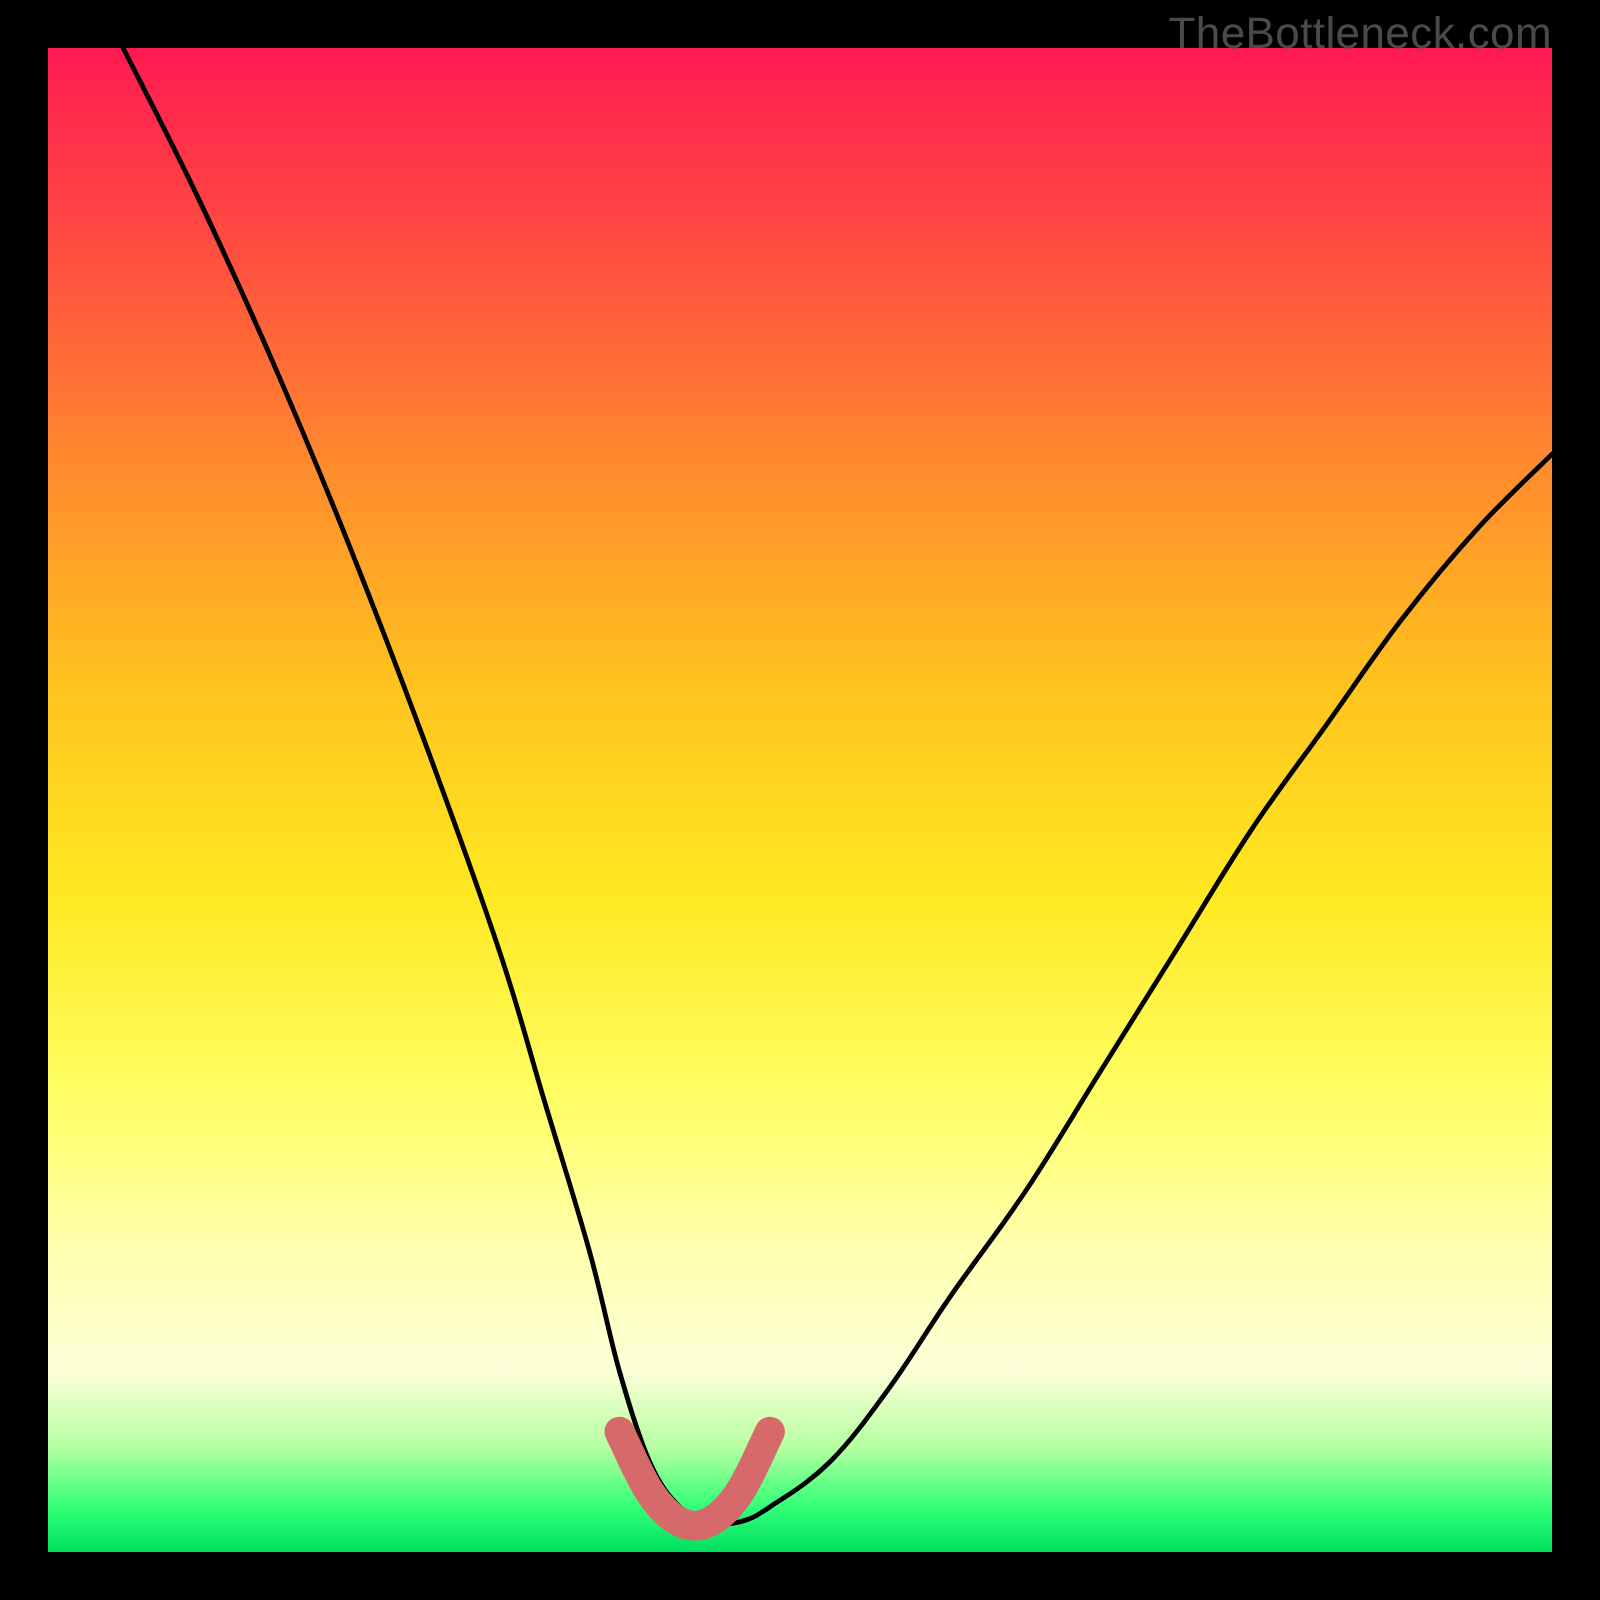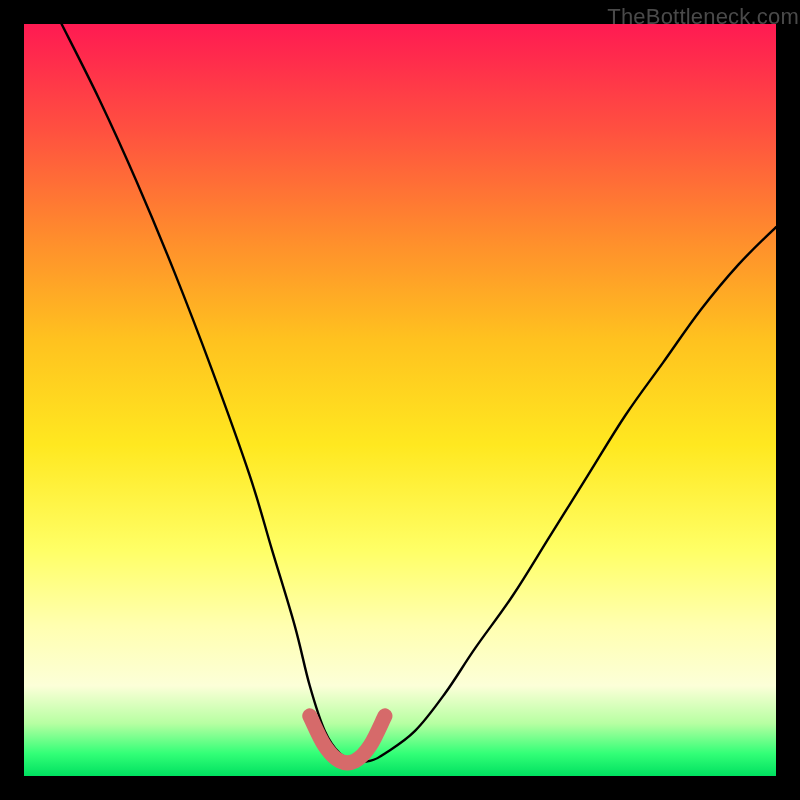--- a/index.html
+++ b/index.html
@@ -27,21 +27,21 @@
       #ffffb0 80%,
       #fcffd8 88%,
       #b7ffa2 93%,
       #33ff77 97%,
       #00e060 100%
     );
   }
   .watermark {
     position: absolute;
     top: 4px;
-    right: 1px;
+    right: 24px;
     color: #4a4a4a;
     font-size: 22px;
     letter-spacing: 0.2px;
     font-weight: 500;
     user-select: none;
   }
   svg.curve {
     position: absolute;
     left: 0;
     top: 0;

